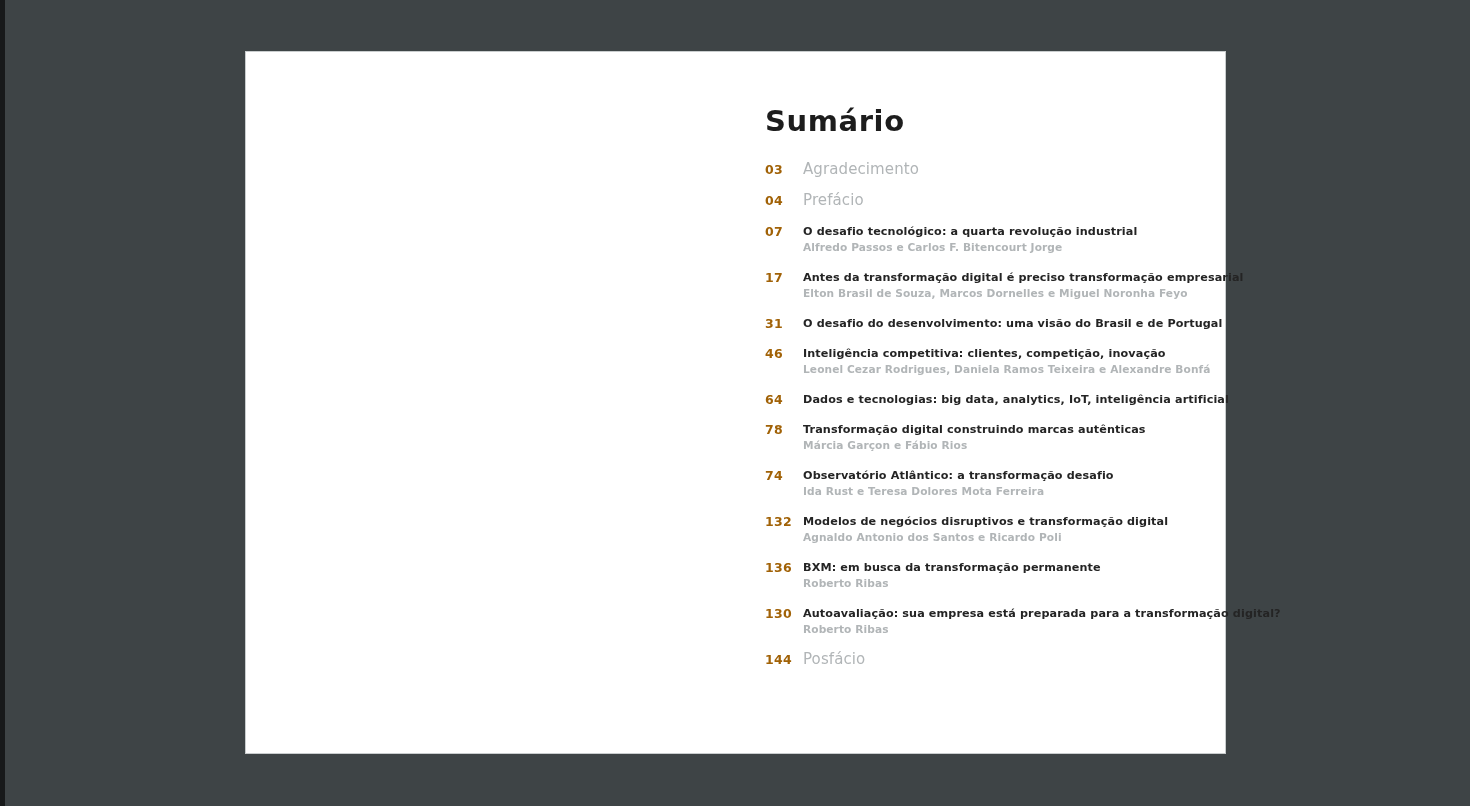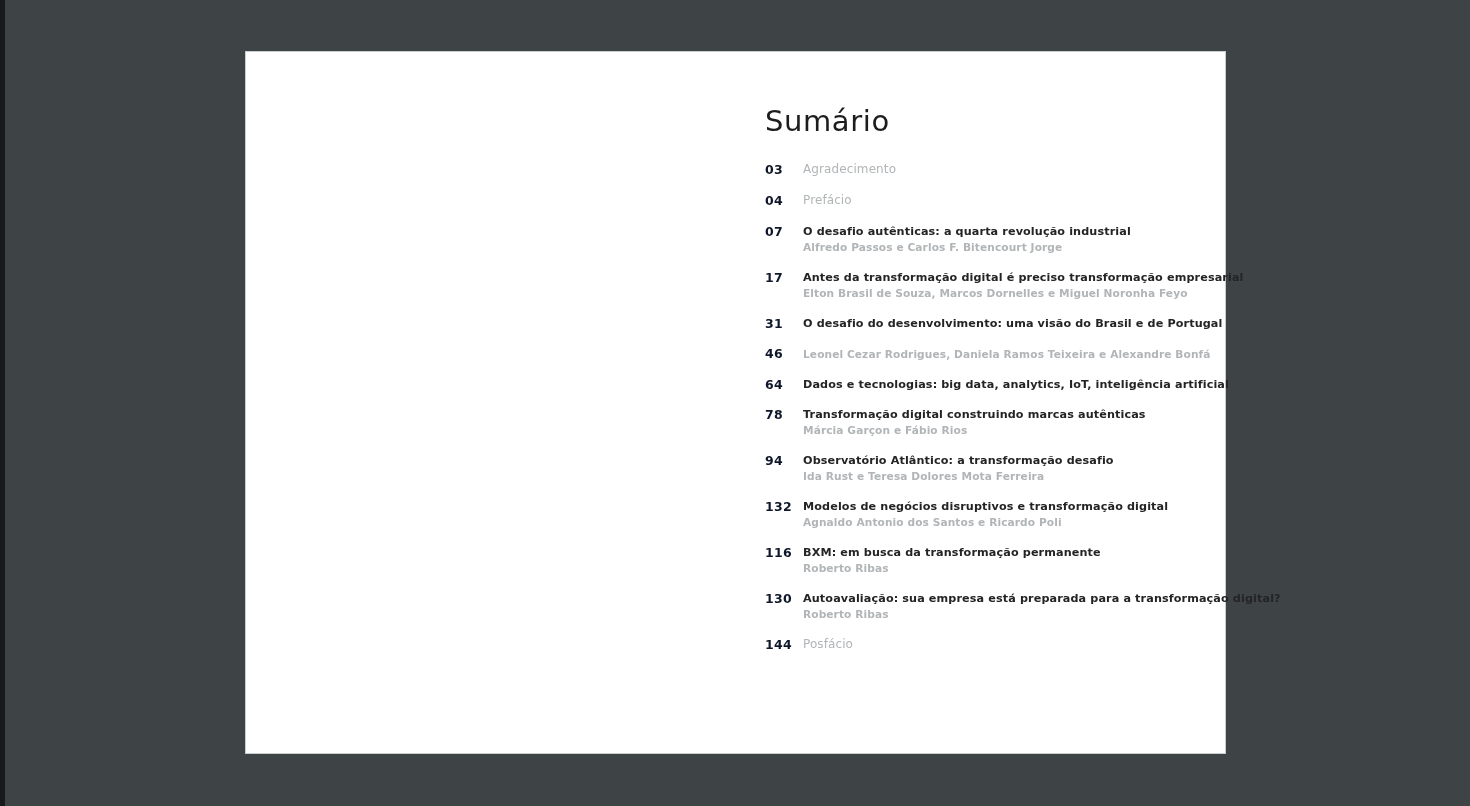--- a/index.html
+++ b/index.html
@@ -36,21 +36,21 @@
   }
   #toc-block {
     position: absolute;
     left: 519px;   
     top: 54px;     
     width: 430px;
   }
   #toc-title {
     font-family: "DejaVu Sans", "Liberation Sans", sans-serif;
     font-size: 29px;
-    font-weight: 400;
+    font-weight: 700;
     letter-spacing: 0.6px;
     color: #1d1d1d;
     line-height: 1.1;
     margin: 0 0 24px 0;
     white-space: nowrap;
   }
   #toc-list {
     margin: 0;
     padding: 0;
     list-style: none;
@@ -61,21 +61,21 @@
     margin-bottom: 15px;
   }
   .toc-entry.plain {
     margin-bottom: 16px;
   }
   .toc-page {
     flex: 0 0 auto;
     width: 38px;
     font-size: 12.5px;
     font-weight: 700;
-    color: #0f172a;
+    color: #a16207;
     line-height: 15px;
     letter-spacing: 0.3px;
     padding-top: 0px;
   }
   .toc-text {
     flex: 1 1 auto;
     padding-left: 0px;
   }
   .toc-chapter-title {
     font-size: 11.2px;
@@ -89,21 +89,21 @@
     font-size: 10.6px;
     font-weight: 700;
     color: #b1b5b7;
     line-height: 15px;
     letter-spacing: 0.1px;
     white-space: nowrap;
     margin-top: 1px;
   }
   
   .toc-plain-title {
-    font-size: 12px;
+    font-size: 15px;
     font-weight: 400;
     color: #b1b5b7;
     line-height: 15px;
     letter-spacing: 0.1px;
     white-space: nowrap;
   }
 </style>
 </head>
 <body>
 
@@ -126,72 +126,73 @@
         <li class="toc-entry plain">
     <div class="toc-page">04</div>
     <div class="toc-text">
       <div class="toc-plain-title">Prefácio</div>
 
     </div>
   </li>
         <li class="toc-entry">
     <div class="toc-page">07</div>
     <div class="toc-text">
-      <div class="toc-chapter-title">O desafio autênticas: a quarta revolução industrial</div>
+      <div class="toc-chapter-title">O desafio tecnológico: a quarta revolução industrial</div>
       <div class="toc-authors">Alfredo Passos e Carlos F. Bitencourt Jorge</div>
     </div>
   </li>
         <li class="toc-entry">
     <div class="toc-page">17</div>
     <div class="toc-text">
       <div class="toc-chapter-title">Antes da transformação digital é preciso transformação empresarial</div>
       <div class="toc-authors">Elton Brasil de Souza, Marcos Dornelles e Miguel Noronha Feyo</div>
     </div>
   </li>
         <li class="toc-entry">
     <div class="toc-page">31</div>
     <div class="toc-text">
       <div class="toc-chapter-title">O desafio do desenvolvimento: uma visão do Brasil e de Portugal</div>
     </div>
   </li>
         <li class="toc-entry">
     <div class="toc-page">46</div>
     <div class="toc-text">
+      <div class="toc-chapter-title">Inteligência competitiva: clientes, competição, inovação</div>
       <div class="toc-authors">Leonel Cezar Rodrigues, Daniela Ramos Teixeira e Alexandre Bonfá</div>
     </div>
   </li>
         <li class="toc-entry">
     <div class="toc-page">64</div>
     <div class="toc-text">
       <div class="toc-chapter-title">Dados e tecnologias: big data, analytics, IoT, inteligência artificial</div>
     </div>
   </li>
         <li class="toc-entry">
     <div class="toc-page">78</div>
     <div class="toc-text">
       <div class="toc-chapter-title">Transformação digital construindo marcas autênticas</div>
       <div class="toc-authors">Márcia Garçon e Fábio Rios</div>
     </div>
   </li>
         <li class="toc-entry">
-    <div class="toc-page">94</div>
+    <div class="toc-page">74</div>
     <div class="toc-text">
       <div class="toc-chapter-title">Observatório Atlântico: a transformação desafio</div>
       <div class="toc-authors">Ida Rust e Teresa Dolores Mota Ferreira</div>
     </div>
   </li>
         <li class="toc-entry">
     <div class="toc-page">132</div>
     <div class="toc-text">
       <div class="toc-chapter-title">Modelos de negócios disruptivos e transformação digital</div>
       <div class="toc-authors">Agnaldo Antonio dos Santos e Ricardo Poli</div>
     </div>
   </li>
         <li class="toc-entry">
-    <div class="toc-page">116</div>
+    <div class="toc-page">136</div>
     <div class="toc-text">
       <div class="toc-chapter-title">BXM: em busca da transformação permanente</div>
       <div class="toc-authors">Roberto Ribas</div>
     </div>
   </li>
         <li class="toc-entry">
     <div class="toc-page">130</div>
     <div class="toc-text">
       <div class="toc-chapter-title">Autoavaliação: sua empresa está preparada para a transformação digital?</div>
       <div class="toc-authors">Roberto Ribas</div>

